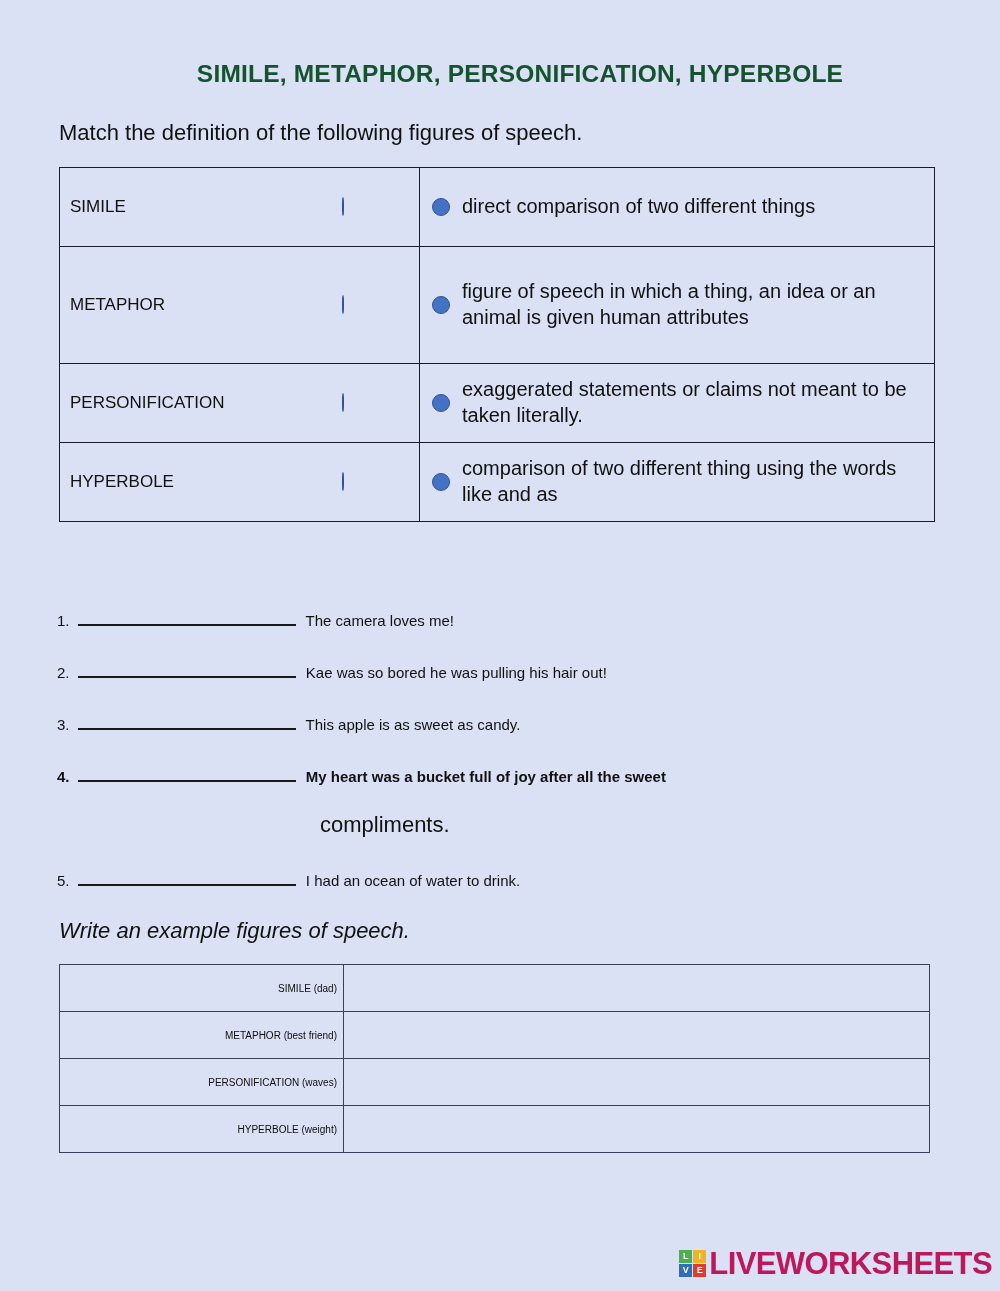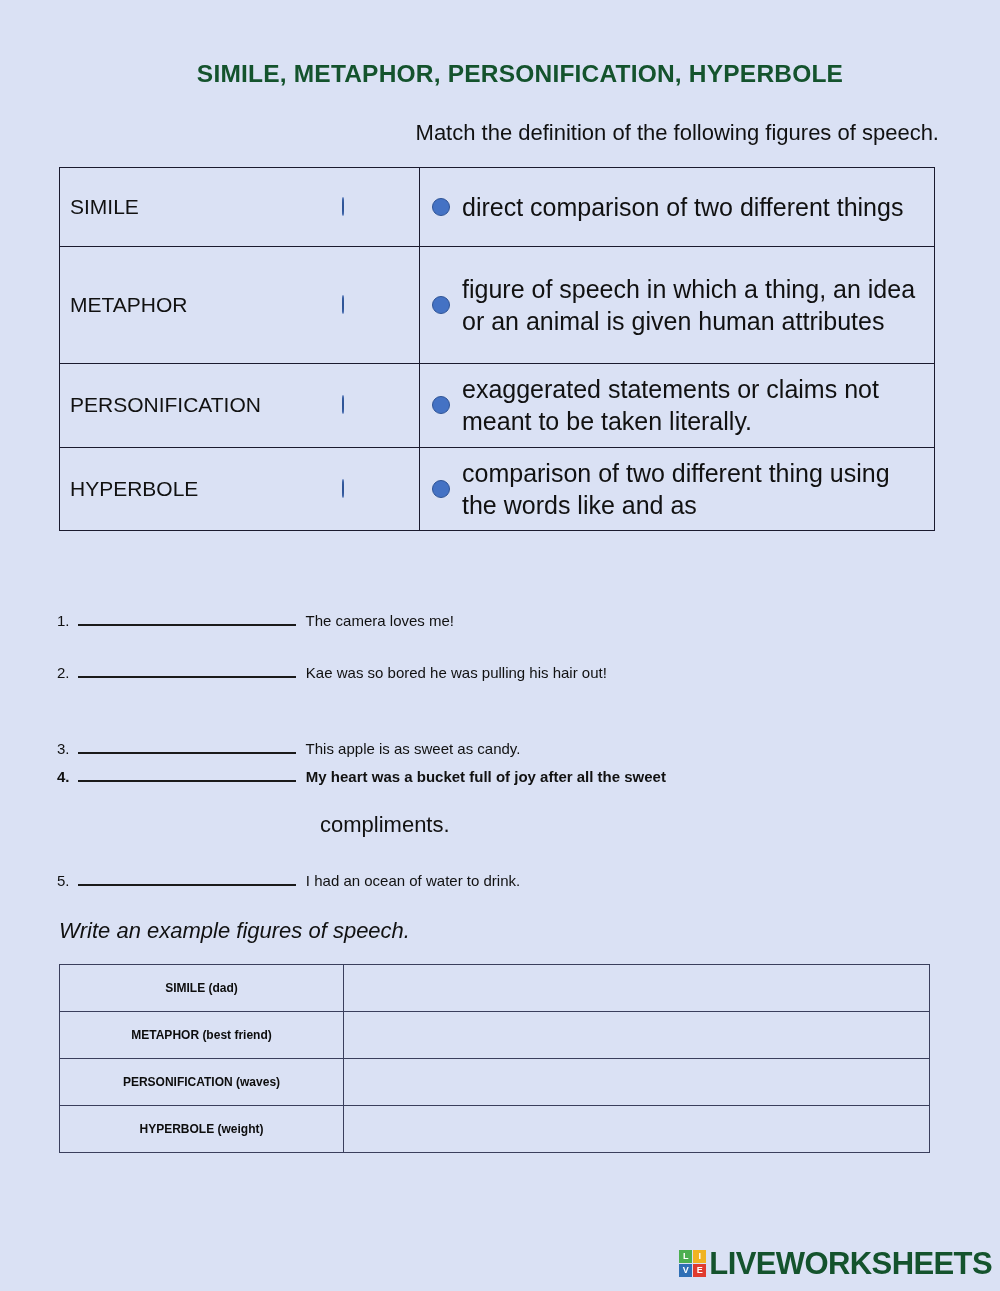--- a/index.html
+++ b/index.html
@@ -39,21 +39,21 @@
 
   
   .instruction {
     position: absolute;
     left: 59px;
     font-size: 22px;
     line-height: 1.32;
     color: #111111;
     width: 880px;
   }
-  .instr-1 { top: 118px; text-align: right; }
+  .instr-1 { top: 118px; }
   .instr-2 { top: 518px; width: 860px; }
   .instr-3 { top: 916px; font-style: italic; }
 
   
   .match-table {
     position: absolute;
     left: 59px;
     top: 167px;
     width: 876px;
     border-collapse: collapse;
@@ -71,21 +71,21 @@
     height: 100%;
   }
   .term-inner {
     display: flex;
     align-items: center;
     justify-content: flex-start;
     padding: 6px 0 6px 10px;
     min-height: 60px;
   }
   .term-label {
-    font-size: 21px;
+    font-size: 17px;
     color: #111111;
     white-space: nowrap;
   }
   .dot {
     width: 18px;
     height: 18px;
     border-radius: 50%;
     background: #4472c4;
     border: 1.5px solid #2f5496;
     box-sizing: border-box;
@@ -101,21 +101,21 @@
     position: relative;
   }
   .def-inner {
     display: flex;
     align-items: center;
     gap: 12px;
     padding: 9px 8px 9px 12px;
     min-height: 60px;
   }
   .def-text {
-    font-size: 25px;
+    font-size: 20px;
     line-height: 1.29;
     color: #111111;
   }
 
   
   tr.r1 td { height: 72px; }
   tr.r2 td { height: 116px; }
   tr.r3 td { height: 76px; }
   tr.r4 td { height: 72px; }
 
@@ -140,21 +140,21 @@
   .q-text { display: inline; }
   .q-cont {
     position: absolute;
     left: 320px;
     font-size: 22px;
     color: #111111;
   }
 
   .q1 { top: 604px; }
   .q2 { top: 656px; }
-  .q3 { top: 732px; }
+  .q3 { top: 708px; }
   .q4 { top: 760px; font-weight: bold; }
   .q4-cont { top: 812px; }
   .q5 { top: 864px; }
 
   
   .example-table {
     position: absolute;
     left: 59px;
     top: 964px;
     width: 871px;
@@ -162,23 +162,23 @@
     table-layout: fixed;
   }
   .example-table td {
     border: 1.6px solid #3a3f5c;
     background: #dae1f4;
     height: 46px;
     padding: 0 6px;
   }
   .ex-label {
     width: 271px;
-    text-align: center;
-    font-size: 12px;
-    font-weight: bold;
+    text-align: right;
+    font-size: 10px;
+    font-weight: normal;
     color: #0d0d0d;
   }
   .ex-answer {
     text-align: left;
     font-size: 16px;
     color: #111111;
   }
 
   
   .logo {
@@ -204,21 +204,21 @@
     justify-content: center;
     line-height: 1;
   }
   .tile-l { background: #4caf50; }
   .tile-i { background: #f0b323; }
   .tile-v { background: #2f6fb5; }
   .tile-e { background: #e03b2f; }
   .logo-text {
     font-size: 31px;
     font-weight: bold;
-    color: #14532d;
+    color: #be185d;
     letter-spacing: -0.6px;
     line-height: 1;
   }
 </style>
 </head>
 <body>
 
 <div class="page">
 
   <div class="worksheet-title">SIMILE, METAPHOR, PERSONIFICATION, HYPERBOLE</div>

